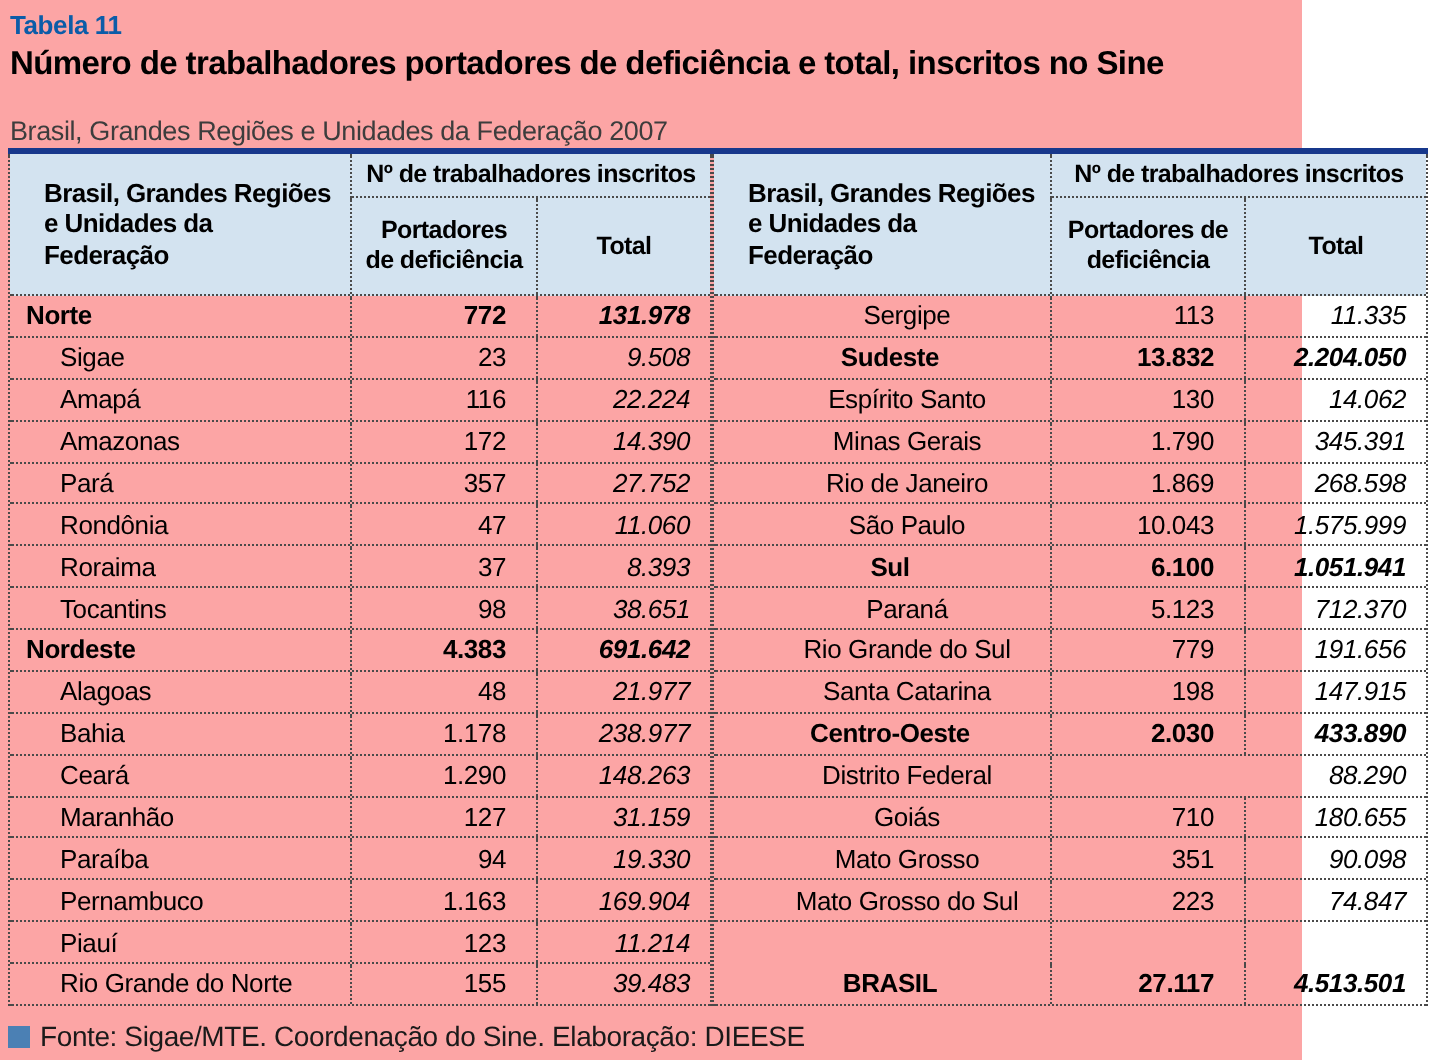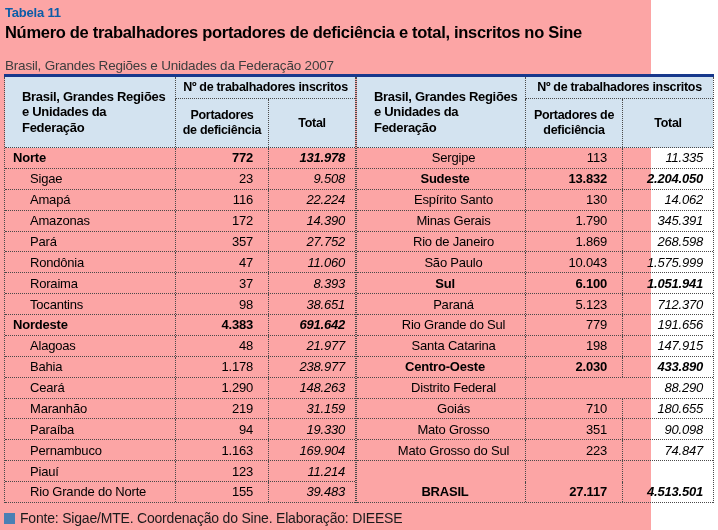--- a/index.html
+++ b/index.html
@@ -131,21 +131,21 @@
               <span class="c-pcd">1.178</span>
               <span class="c-total">238.977</span>
             </div>
             <div class="row">
               <span class="c-name indent">Ceará</span>
               <span class="c-pcd">1.290</span>
               <span class="c-total">148.263</span>
             </div>
             <div class="row">
               <span class="c-name indent">Maranhão</span>
-              <span class="c-pcd">219</span>
+              <span class="c-pcd">127</span>
               <span class="c-total">31.159</span>
             </div>
             <div class="row">
               <span class="c-name indent">Paraíba</span>
               <span class="c-pcd">94</span>
               <span class="c-total">19.330</span>
             </div>
             <div class="row">
               <span class="c-name indent">Pernambuco</span>
               <span class="c-pcd">1.163</span>

